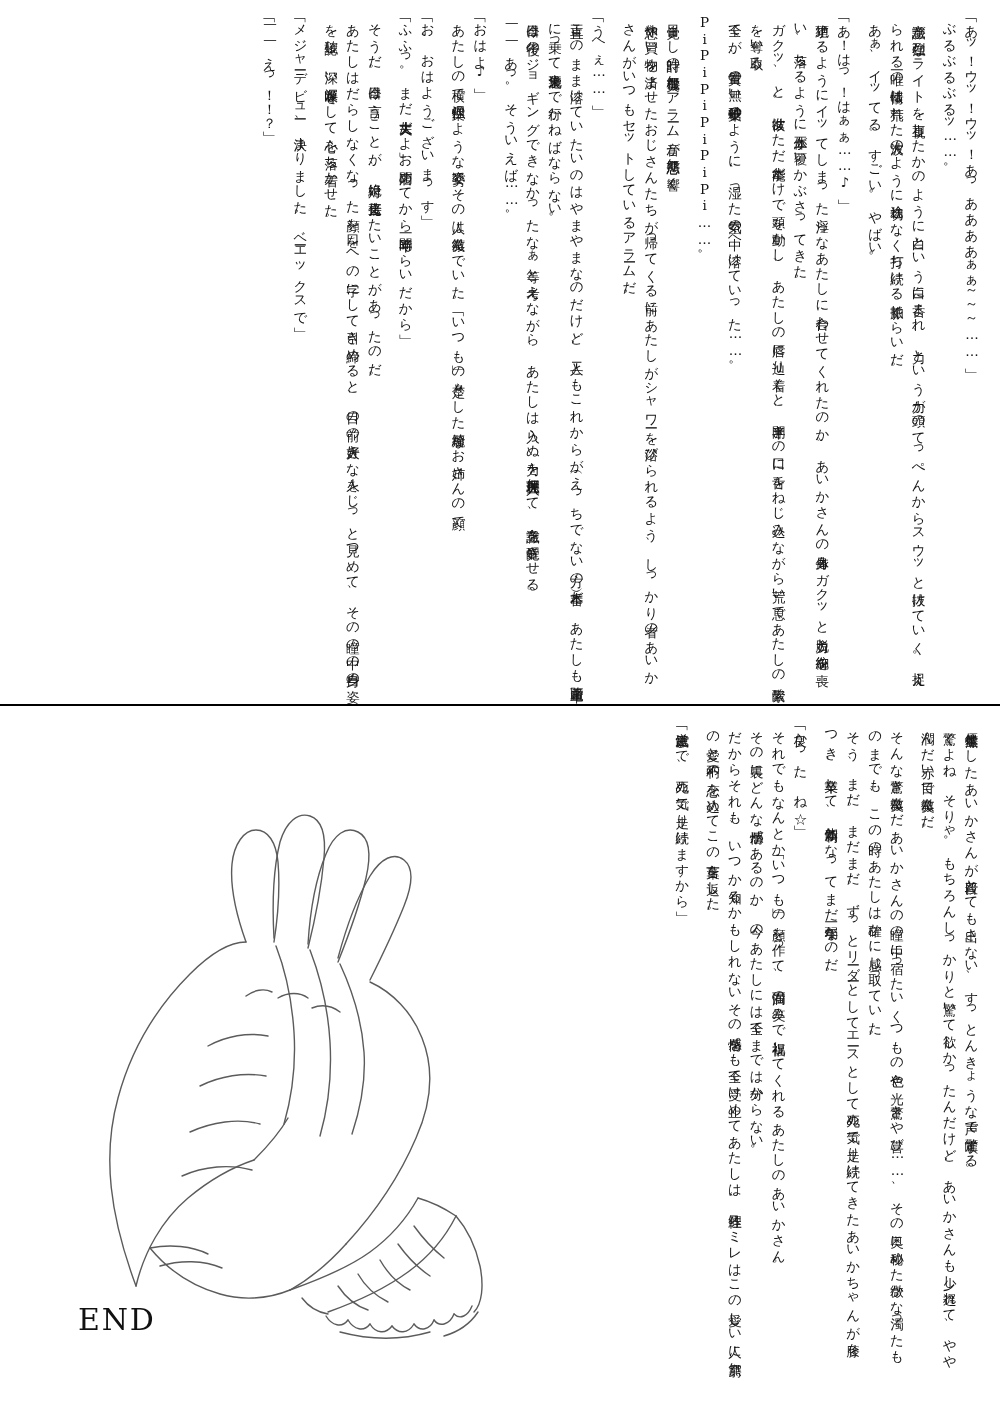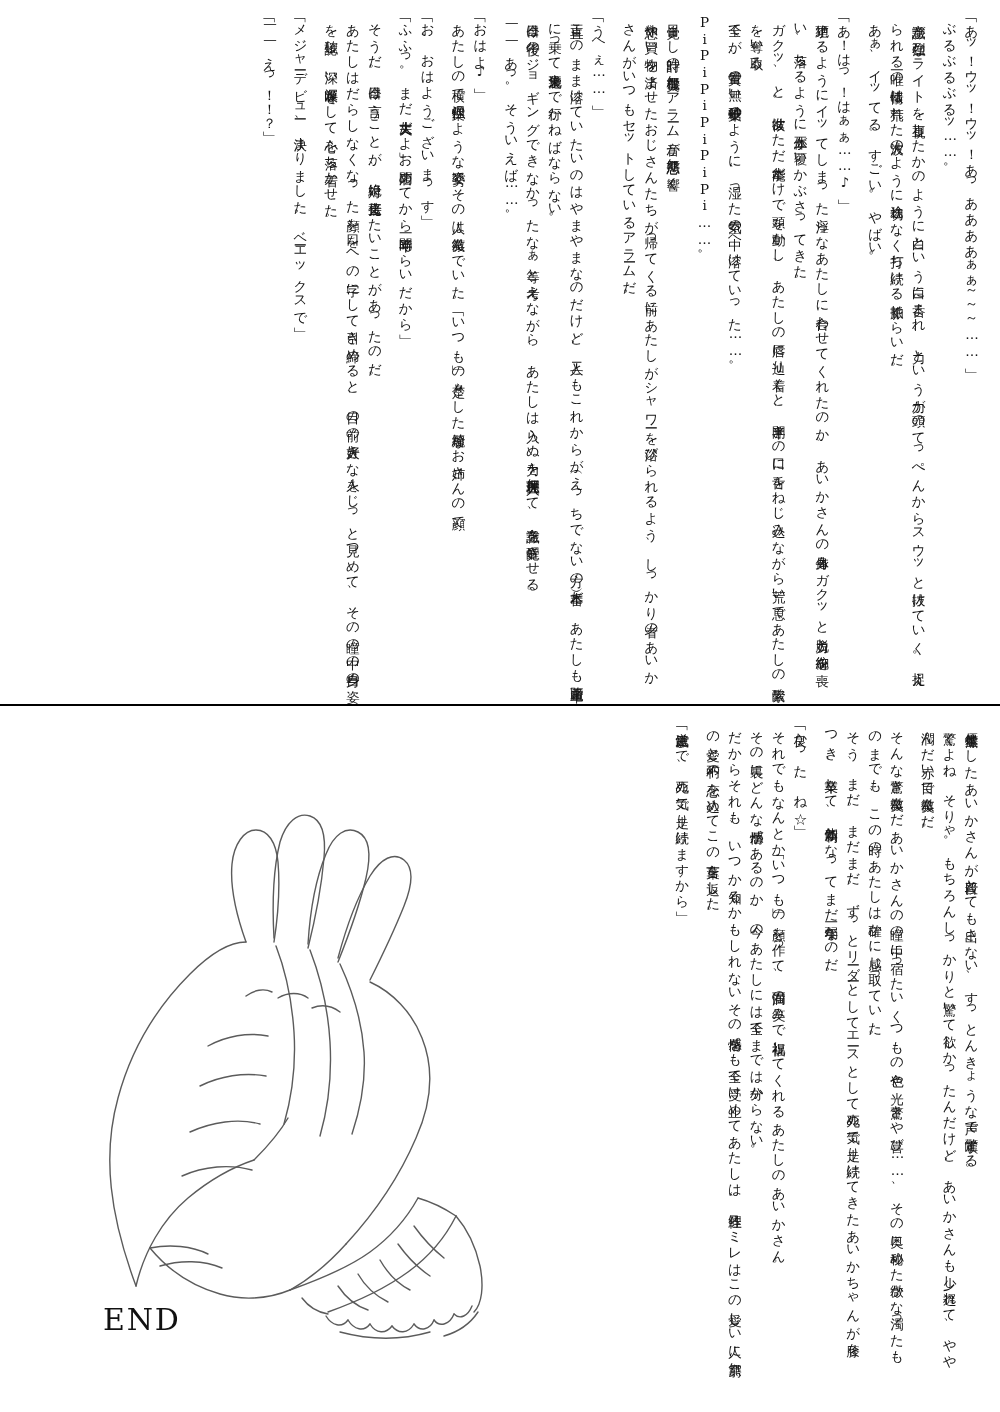--- a/index.html
+++ b/index.html
@@ -92,21 +92,20 @@
     height: 620px;
   }
   .end-label {
     position: absolute;
     left: 78px;
     top: 596px;
     font-family: "DejaVu Serif", serif;
     font-size: 30px;
     letter-spacing: 0.06em;
     color: #111;
-    margin-left: 25px;
   }
 </style>
 </head>
 <body>
 
 <div class="page">
 
   <div class="panel-top">
     <div class="col-group" id="top-cols">
       <div class="para" style="max-height:676px; font-size:13.5px;">「あッ！ウッ！ウッ！あっああああぁぁ～～～……」

